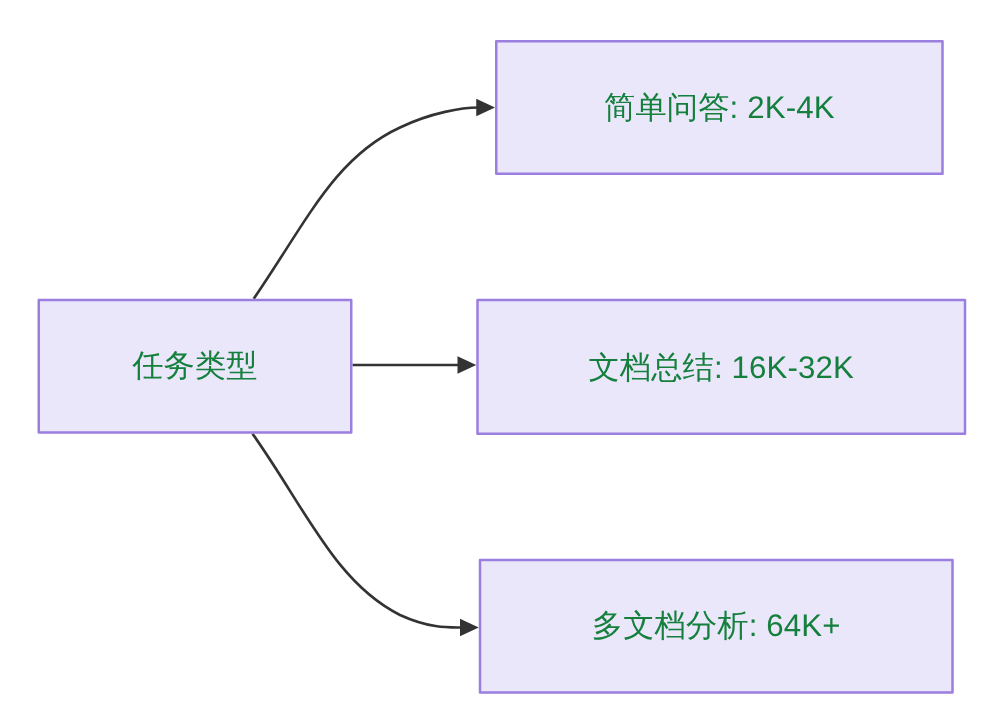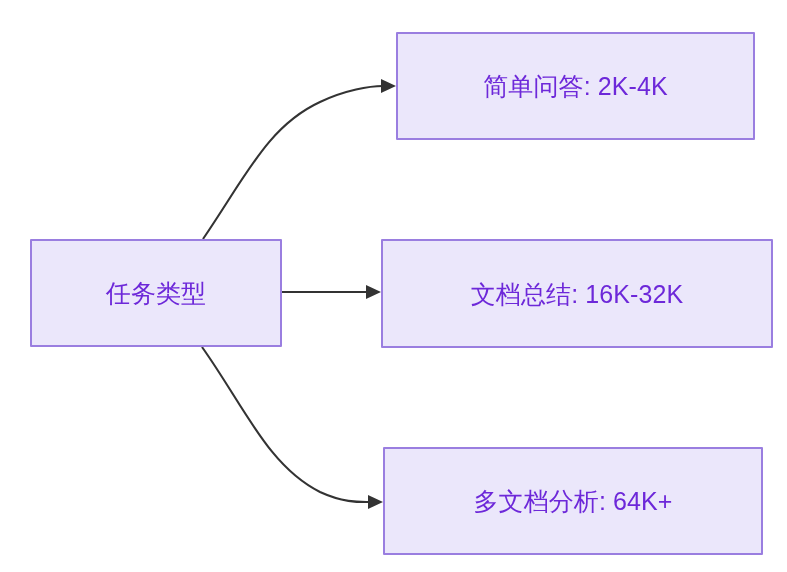--- a/index.html
+++ b/index.html
@@ -34,21 +34,21 @@
     border-radius: 1px;
     display: flex;
     align-items: center;
     justify-content: center;
     z-index: 2;
   }
   .node-label {
     font-family: "Liberation Sans", "DejaVu Sans", sans-serif;
     font-size: 25px;
     line-height: 1.2;
-    color: #6d28d9;
+    color: #15803d;
     white-space: nowrap;
     letter-spacing: 0.1px;
   }
   
   #node-root {
     left: 30px;
     top: 239px;
     width: 252px;
     height: 108px;
     text-align: right;

